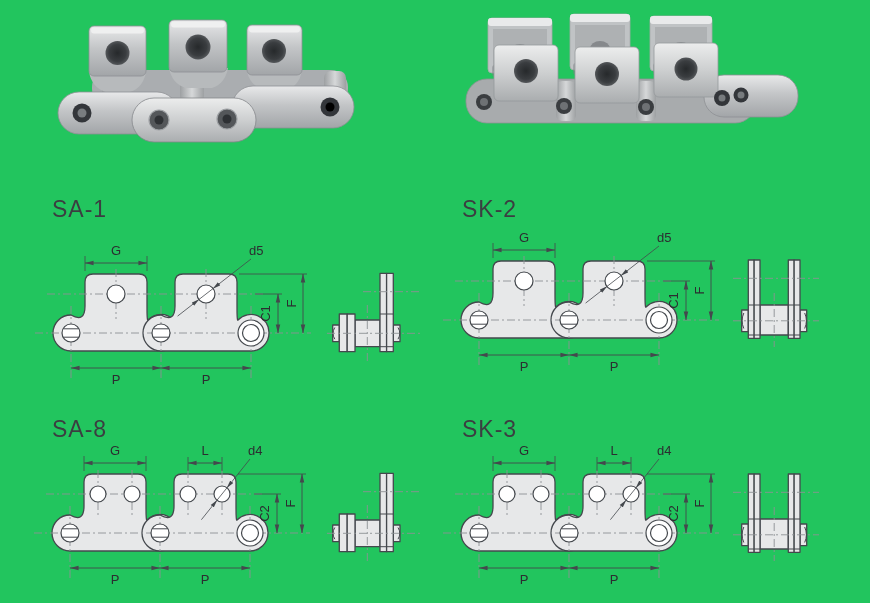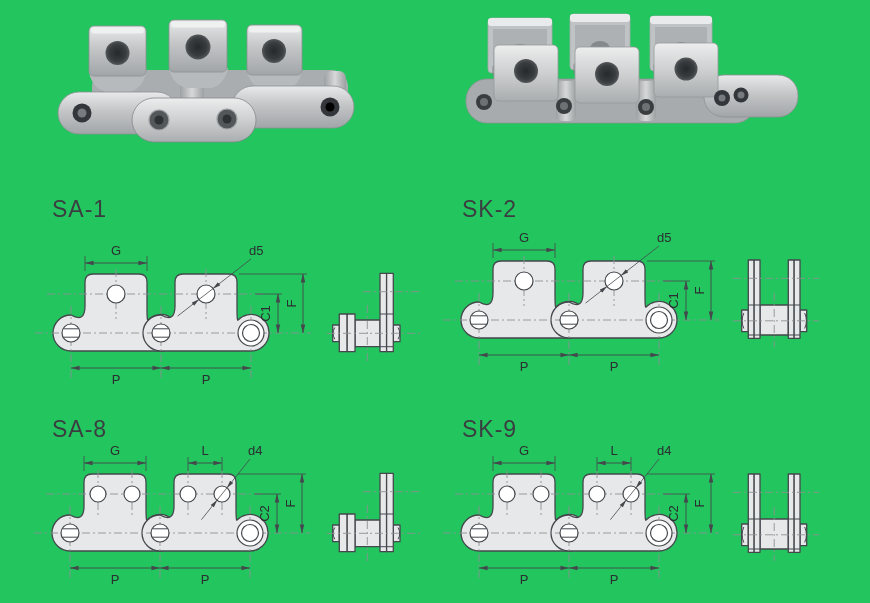--- a/index.html
+++ b/index.html
@@ -219,21 +219,21 @@
       <circle cx="186" cy="102" r="4" fill="#6e7174"></circle>
     <circle cx="262" cy="93" r="8" fill="#33363a"></circle>
       <circle cx="262" cy="93" r="3.5" fill="#777b7e"></circle>
     <circle cx="281" cy="90" r="7.5" fill="#33363a"></circle>
       <circle cx="281" cy="90" r="3.5" fill="#777b7e"></circle>
   </svg>
 
   <div class="dtitle" style="left:52px;top:196px">SA-1</div>
   <div class="dtitle" style="left:462px;top:196px">SK-2</div>
   <div class="dtitle" style="left:52px;top:416px">SA-8</div>
-  <div class="dtitle" style="left:462px;top:416px">SK-9</div>
+  <div class="dtitle" style="left:462px;top:416px">SK-3</div>
 
   <svg class="abs" style="left:33px;top:230px" width="300" height="170" viewBox="0 0 300 170">
     <use href="#fv1"></use>
     <text class="dim" x="83" y="25" text-anchor="middle">G</text>
     <text class="dim" x="216" y="25">d5</text>
     <text class="dim" transform="translate(237,83.5) rotate(-90)" text-anchor="middle">C1</text>
     <text class="dim" transform="translate(263,73.5) rotate(-90)" text-anchor="middle">F</text>
     <text class="dim" x="83" y="154" text-anchor="middle">P</text>
     <text class="dim" x="173" y="154" text-anchor="middle">P</text>
   </svg>

